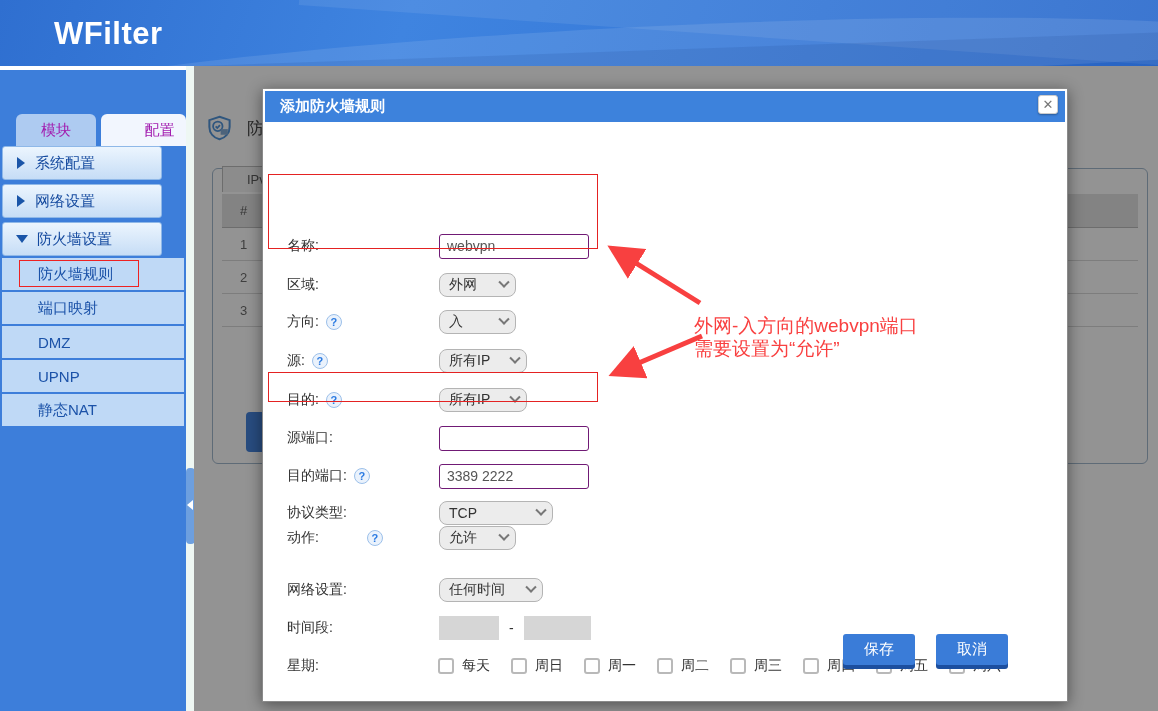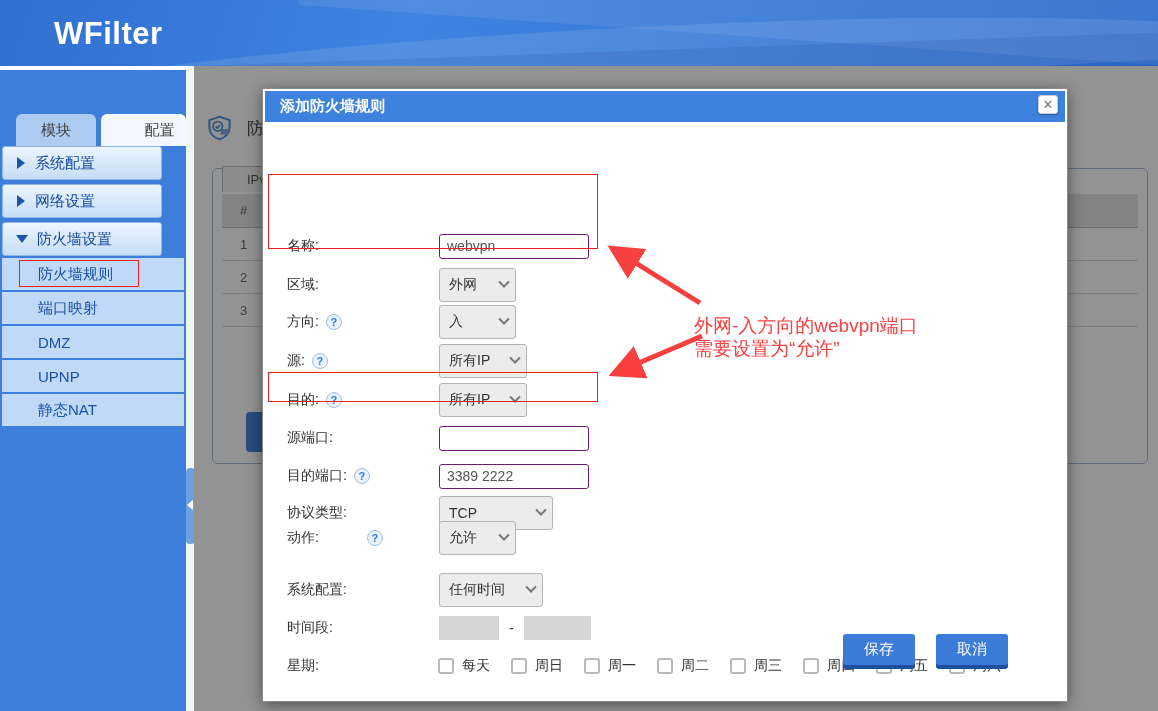--- a/index.html
+++ b/index.html
@@ -15,21 +15,21 @@
   .banner .wave2 { position:absolute; left:300px; top:-30px; width:1000px; height:70px;
     background:rgba(255,255,255,0.08); transform:rotate(4deg); }
   .banner .wave3 { position:absolute; left:-50px; top:52px; width:1300px; height:40px;
     background:rgba(10,40,110,0.10); transform:rotate(-2deg); }
   .logo { position:absolute; left:54px; top:16px; color:#fff; font-size:31px; font-weight:bold; letter-spacing:0.5px; }
   .banner-underline { position:absolute; left:0; top:66px; width:194px; height:4px; background:#fff; }
 
   
   .sidebar { position:absolute; left:0; top:70px; width:186px; height:641px; background:#3d7eda; }
   .side-tabs { position:absolute; left:16px; top:44px; width:170px; height:32px; display:flex; gap:5px; }
-  .side-tab { width:94px; height:32px; border-radius:6px 6px 0 0; font-size:15px; color:#404040;
+  .side-tab { width:94px; height:32px; border-radius:6px 6px 0 0; font-size:15px; color:#a21caf;
     display:flex; align-items:center; justify-content:center; cursor:pointer; }
   .side-tab.t-modules { background:#aecbf1; }
   .side-tab.t-config { background:#f2f6fe;padding-left:32px; }
   .menu-group { position:absolute; left:2px; width:160px; height:34px; border:1px solid #8fb8e8; border-radius:3px;
     background:linear-gradient(#ecf5fe,#c6ddf6); color:#14499e; font-size:15px; display:flex; align-items:center; cursor:pointer; }
   .tri-right { width:0; height:0; border-top:6px solid transparent; border-bottom:6px solid transparent;
     border-left:8px solid #1a55a8; margin:0 10px 0 14px; }
   .tri-down { width:0; height:0; border-left:6px solid transparent; border-right:6px solid transparent;
     border-top:8px solid #1a55a8; margin:0 9px 0 13px; }
   .submenu-item { position:absolute; left:2px; width:182px; height:32px; background:#bfd9f6; color:#1b52a8;
@@ -67,21 +67,21 @@
   .modal-title { color:#fff; font-size:15px; font-weight:bold; padding-left:15px; }
   .modal-close { position:absolute; right:9px; top:6px; width:20px; height:19px; background:#fff; border:1px solid #ccc;
     border-radius:3px; color:#777; font-size:13px; font-weight:bold; line-height:17px; text-align:center; cursor:pointer;
     box-shadow:0 1px 2px rgba(0,0,0,0.3); }
 
   .form-row { position:absolute; left:24px; width:760px; height:26px; display:flex; align-items:center; }
   .f-label { font-size:14px; color:#333; }
   .help-icon { width:16px; height:16px; border-radius:50%; background:#eaf2fc; border:1px solid #9cc0ea;
     color:#2a7ae2; font-size:11px; font-weight:bold; text-align:center; line-height:14px; margin-left:7px; cursor:pointer; }
   .ctrl { position:absolute; left:152px; }
-  .select-box { height:34px; background:#ececec; border:1px solid #b4b4b4; border-radius:3px; font-size:14px;
+  .select-box { height:24px; background:#ececec; border:1px solid #b4b4b4; border-radius:8px; font-size:14px;
     color:#333; display:flex; align-items:center; justify-content:space-between; padding:0 7px 0 9px; cursor:pointer; }
   .chev { width:8px; height:8px; border-right:2px solid #777; border-bottom:2px solid #777;
     transform:rotate(45deg) translate(-2px,-2px); margin-left:10px; }
   .text-input { height:25px; width:150px; border:1px solid #701a75; border-radius:3px; font-size:14px; color:#555;
     padding:0 7px; font-family:"Liberation Sans","DejaVu Sans",sans-serif; }
   .time-box { width:60px; height:24px; background:#d6d6d6; border:none; }
   .time-dash { font-size:14px; color:#333; margin:0 10px; }
   .week-row { display:flex; align-items:center; gap:7px; }
   .week-item { display:flex; align-items:center; gap:8px; margin-right:14px; }
   .week-cb { width:16px; height:16px; border:2px solid #b9b9b9; border-radius:3px; background:#fff; cursor:pointer; }
@@ -243,21 +243,21 @@
     <div class="form-row" style="top:436px;gap:41px;">
       <span class="f-label">动作:</span>
       <span class="help-icon">?</span>
       <div class="select-box ctrl" style="width:77px;">
         <span>允许</span>
         <span class="chev"></span>
       </div>
     </div>
 
     <div class="form-row" style="top:488px;">
-      <span class="f-label">系统配置:</span>
+      <span class="f-label">网络设置:</span>
       <div class="select-box ctrl" style="width:104px;">
         <span>任何时间</span>
         <span class="chev"></span>
       </div>
     </div>
 
     <div class="form-row" style="top:526px;">
       <span class="f-label">时间段:</span>
       <div class="ctrl" style="display:flex; align-items:center;">
         <input class="time-box" disabled="" value="" style="">

